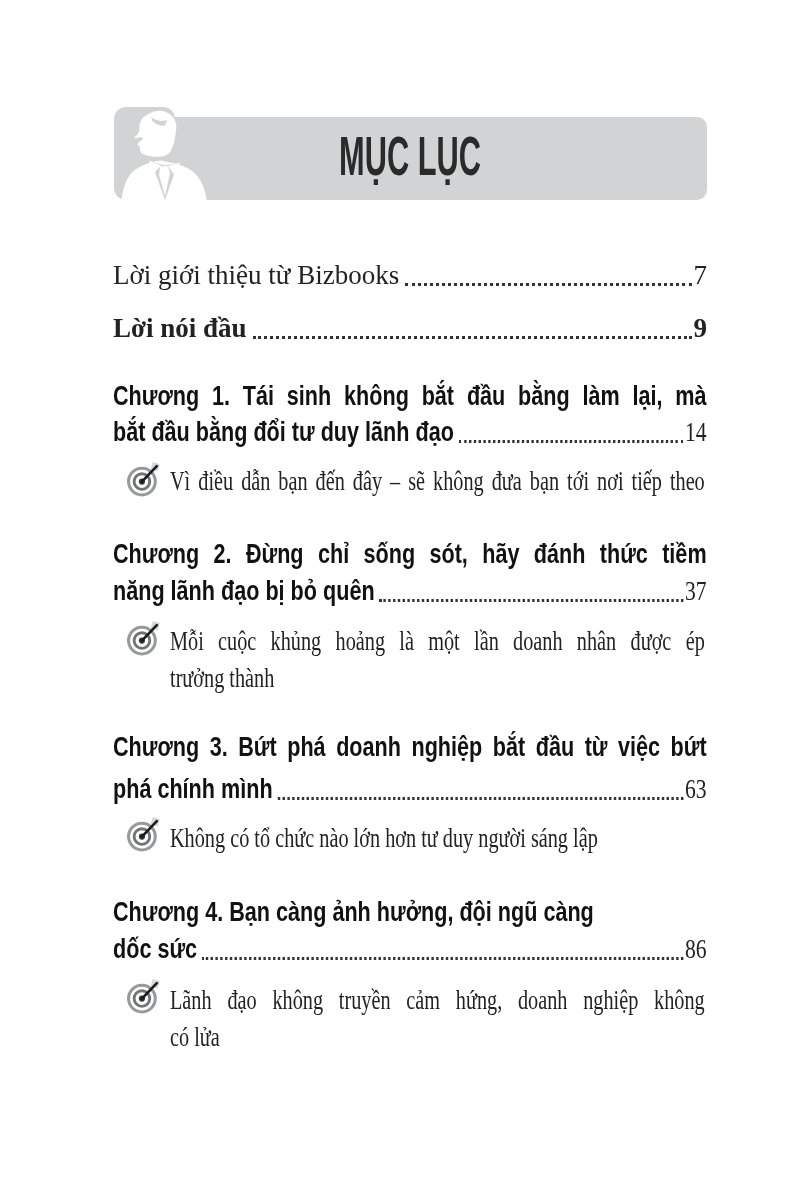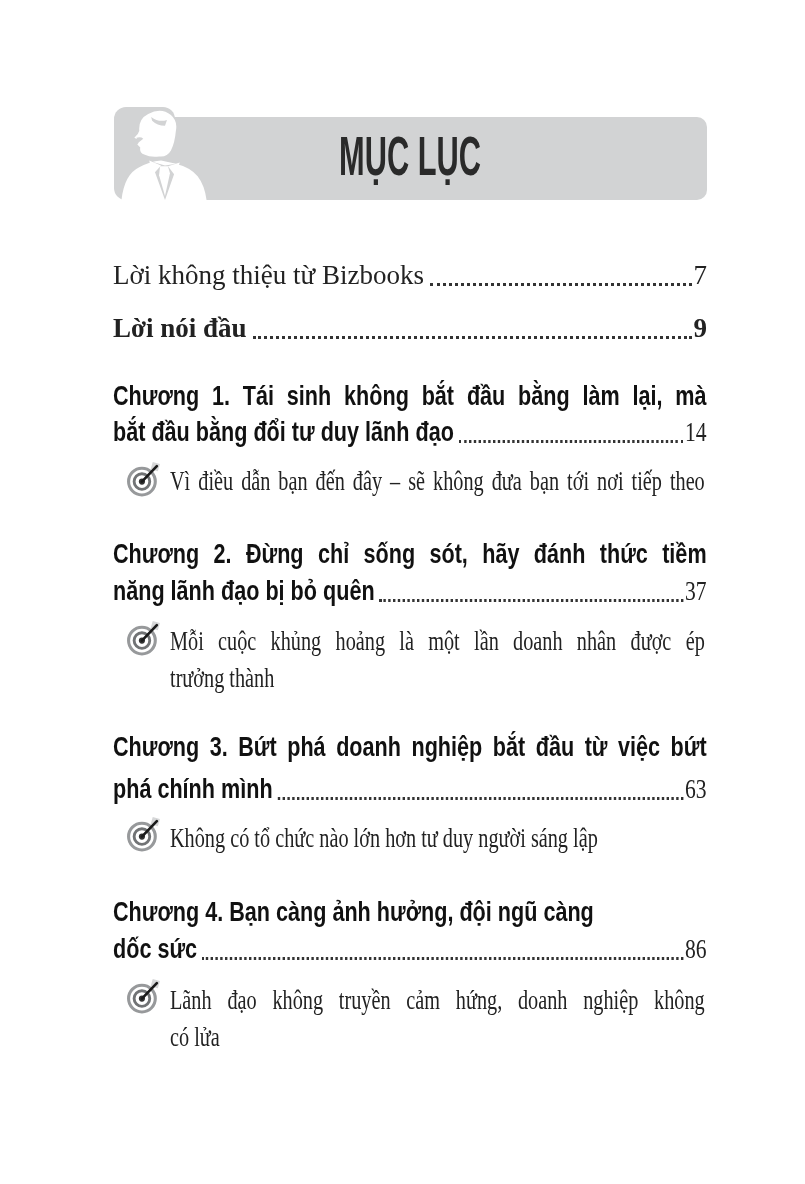--- a/index.html
+++ b/index.html
@@ -88,21 +88,21 @@
     <path fill="#d2d3d4" d="M36,8 Q44,14 52,11 L50,17 Q42,17 37,12 Z"></path>
     <path fill="#ffffff" d="M6,92 Q9,66 24,59 Q34,53 46,52 L60,55 Q76,59 83,68 Q90,77 92,92 Z"></path>
     <path fill="#d2d3d4" d="M36,53 L50,57 L63,55 L50,92 Z"></path>
     <path fill="#ffffff" d="M34,52 L46,57 L38,66 Z"></path>
     <path fill="#ffffff" d="M65,54 L53,58 L60,67 Z"></path>
     <path fill="#ffffff" d="M45,58 L53,58 L55,65 L50,88 L44,67 Z"></path>
   </svg>
   <div class="banner-title">MỤC LỤC</div>
 
   <div class="fm-row fm-0 serif">
-    <span class="label">Lời không thiệu từ Bizbooks</span>
+    <span class="label">Lời giới thiệu từ Bizbooks</span>
     <span class="dots"></span>
     <span class="pagenum">7</span>
   </div>
   <div class="fm-row fm-1 serif">
     <span class="label">Lời nói đầu</span>
     <span class="dots"></span>
     <span class="pagenum">9</span>
   </div>
 
   <div class="head-line head-just ch1-l1">Chương 1. Tái sinh không bắt đầu bằng làm lại, mà</div>

